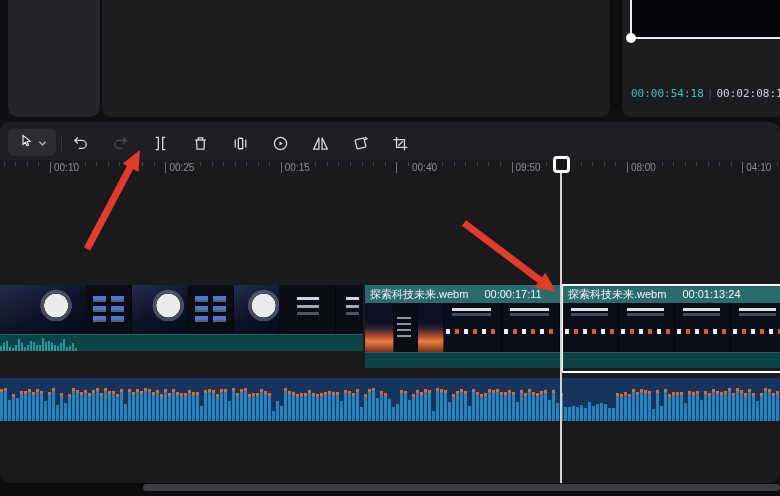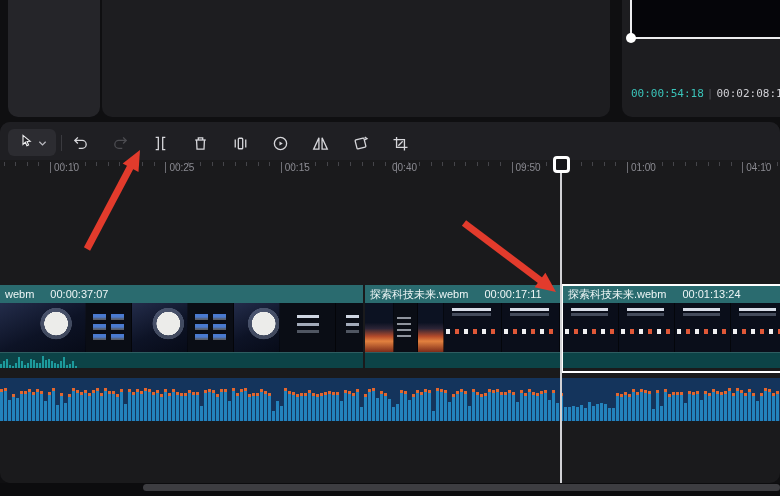--- a/index.html
+++ b/index.html
@@ -214,21 +214,21 @@
       <div class="tick" style="left: 292.298px;"></div>
       <div class="tick" style="left: 303.836px;"></div>
       <div class="tick" style="left: 315.374px;"></div>
       <div class="tick" style="left: 326.912px;"></div>
       <div class="tick" style="left: 338.45px;"></div>
       <div class="tick" style="left: 349.988px;"></div>
       <div class="tick" style="left: 361.526px;"></div>
       <div class="tick" style="left: 373.064px;"></div>
       <div class="tick" style="left: 384.602px;"></div>
       <div class="tick major" style="left: 396.14px;"></div>
-      <span class="tick-label" style="left: 392px;">00:40</span>
+      <span class="tick-label" style="left: 412px;">00:40</span>
       <div class="tick" style="left: 407.678px;"></div>
       <div class="tick" style="left: 419.216px;"></div>
       <div class="tick" style="left: 430.754px;"></div>
       <div class="tick" style="left: 442.292px;"></div>
       <div class="tick" style="left: 453.83px;"></div>
       <div class="tick" style="left: 465.368px;"></div>
       <div class="tick" style="left: 476.906px;"></div>
       <div class="tick" style="left: 488.444px;"></div>
       <div class="tick" style="left: 499.982px;"></div>
       <div class="tick major" style="left: 511.52px;"></div>
@@ -236,42 +236,38 @@
       <div class="tick" style="left: 523.058px;"></div>
       <div class="tick" style="left: 534.596px;"></div>
       <div class="tick" style="left: 546.134px;"></div>
       <div class="tick" style="left: 557.672px;"></div>
       <div class="tick" style="left: 569.21px;"></div>
       <div class="tick" style="left: 580.748px;"></div>
       <div class="tick" style="left: 592.286px;"></div>
       <div class="tick" style="left: 603.824px;"></div>
       <div class="tick" style="left: 615.362px;"></div>
       <div class="tick major" style="left: 626.9px;"></div>
-      <span class="tick-label" style="left: 630.9px;">01:00</span>
+      <span class="tick-label" style="left: 630.9px;">08:00</span>
       <div class="tick" style="left: 638.438px;"></div>
       <div class="tick" style="left: 649.976px;"></div>
       <div class="tick" style="left: 661.514px;"></div>
       <div class="tick" style="left: 673.052px;"></div>
       <div class="tick" style="left: 684.59px;"></div>
       <div class="tick" style="left: 696.128px;"></div>
       <div class="tick" style="left: 707.666px;"></div>
       <div class="tick" style="left: 719.204px;"></div>
       <div class="tick" style="left: 730.742px;"></div>
       <div class="tick major" style="left: 742.28px;"></div>
       <span class="tick-label" style="left: 746.28px;">04:10</span>
       <div class="tick" style="left: 753.818px;"></div>
       <div class="tick" style="left: 765.356px;"></div>
       <div class="tick" style="left: 776.894px;"></div>
     </div>
 
   <div class="clip" style="left:0;width:363px">
-    <div class="clip-label">
-      <span class="clip-name">webm</span>
-      <span class="clip-duration">00:00:37:07</span>
-    </div>
     <div class="clip-thumbs">
       <div class="th th-moon" style="width:85px"></div>
       <div class="th th-list" style="width:45px"></div>
       <div class="th th-moon" style="width:55px"></div>
       <div class="th th-list" style="width:45px"></div>
       <div class="th th-moon" style="width:45px"></div>
       <div class="th th-title" style="width:55px"></div>
       <div class="th th-title" style="width:33px"></div>
     </div>
     <div class="clip-audio">

